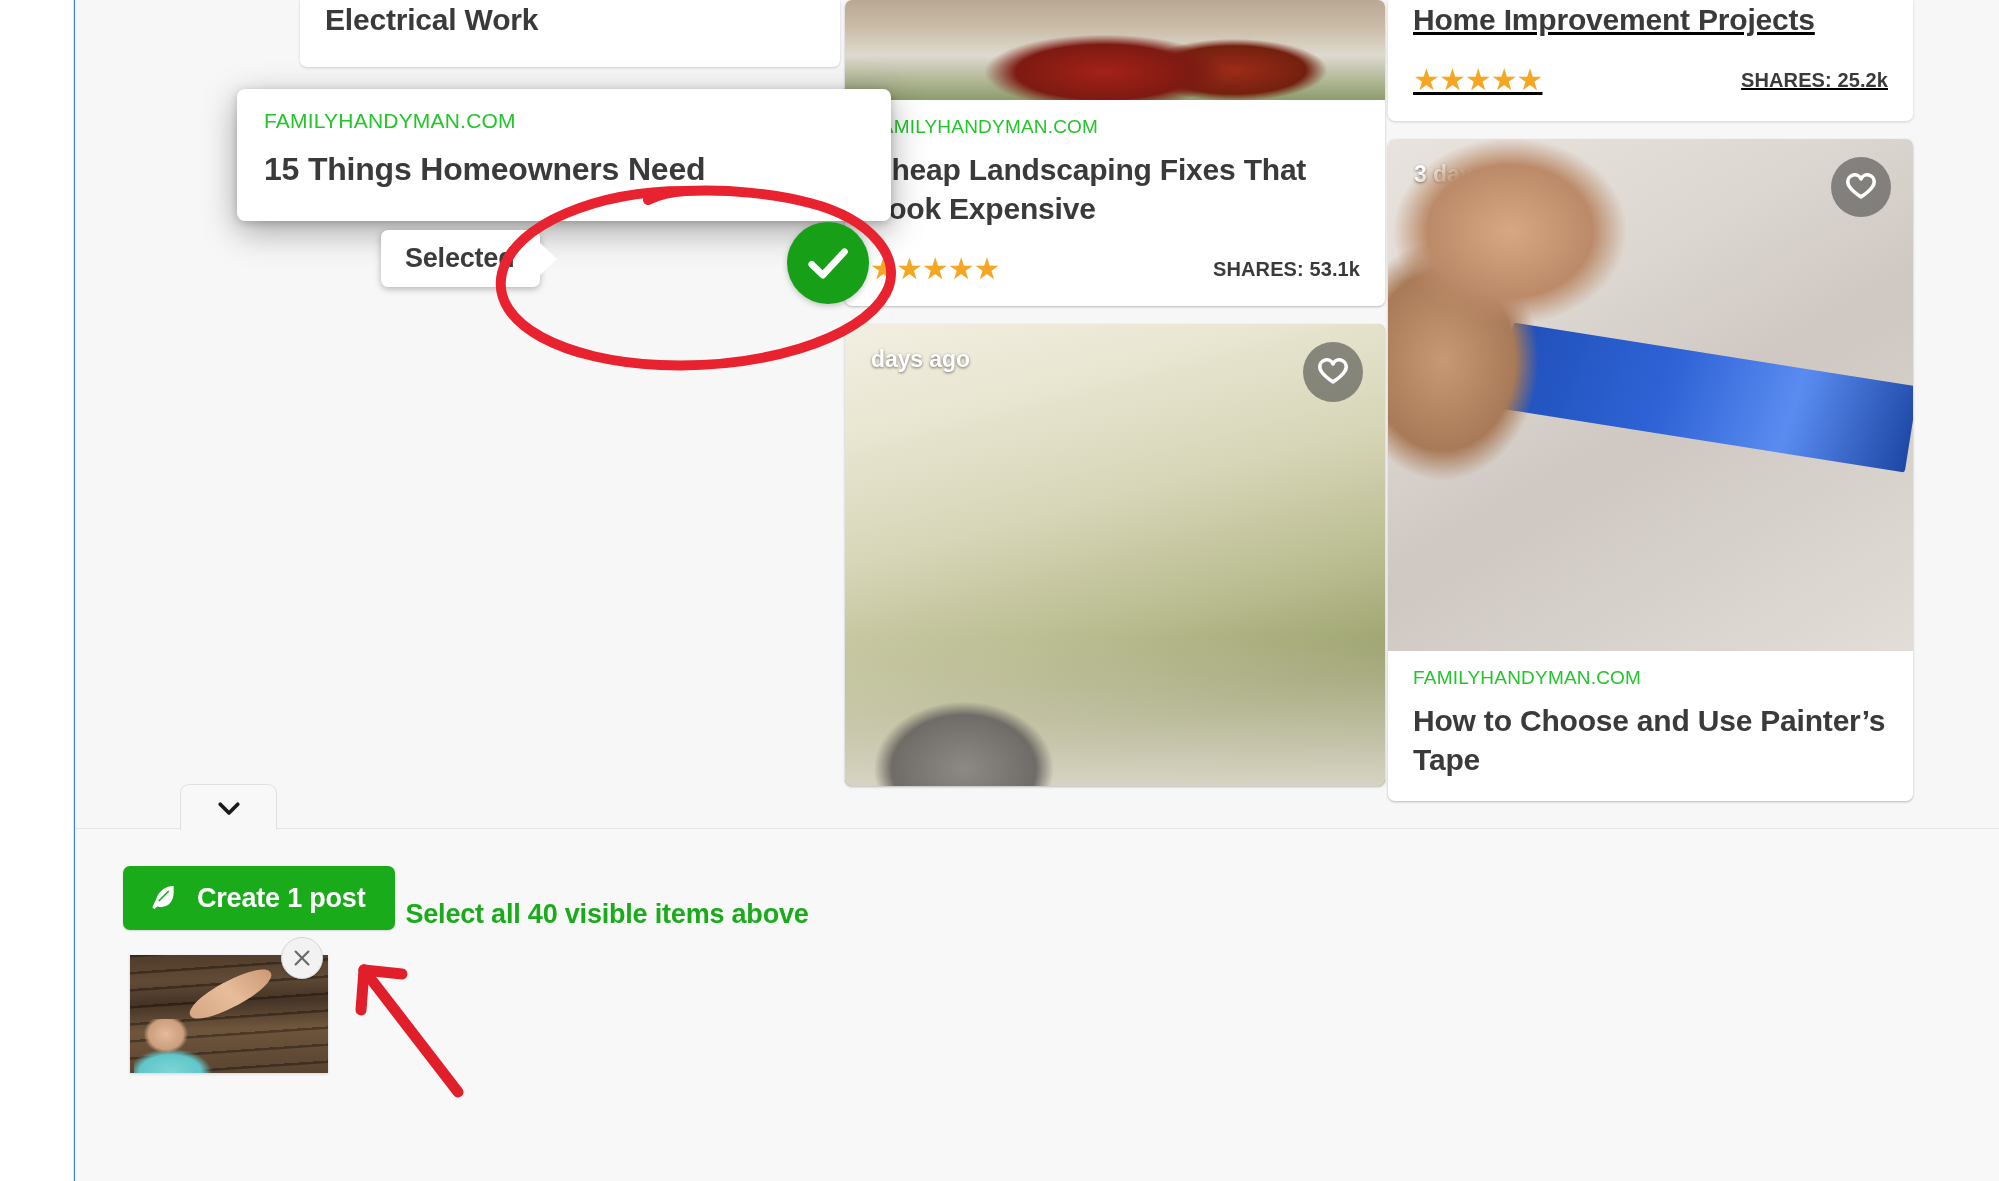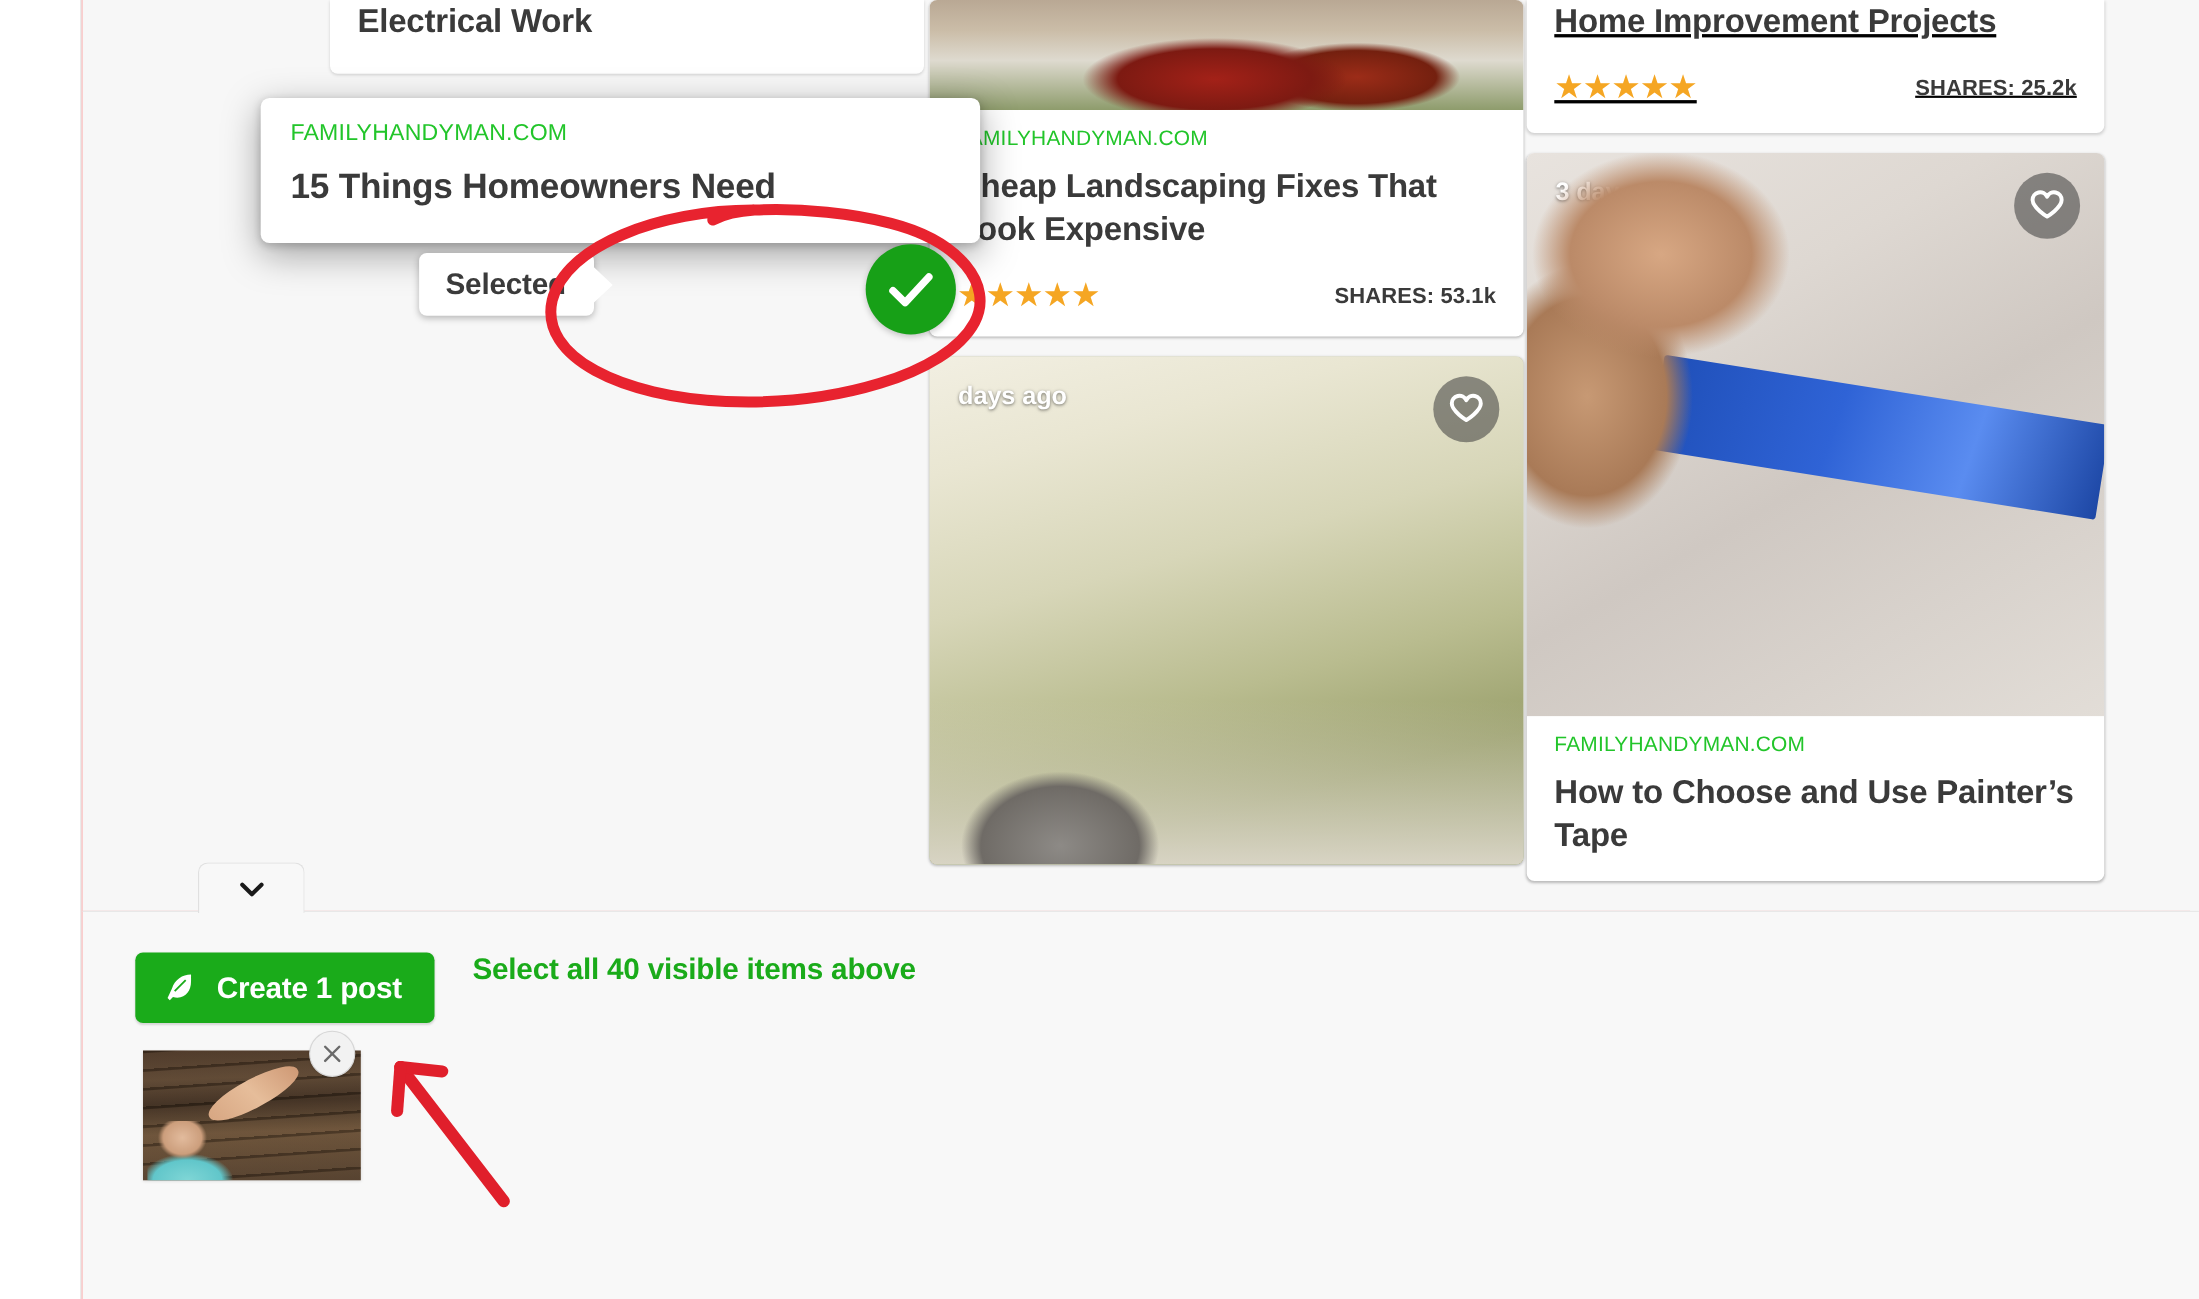--- a/index.html
+++ b/index.html
@@ -11,21 +11,21 @@
     overflow: hidden;
     background: #ffffff;
     font-family: "Liberation Sans", sans-serif;
     -webkit-font-smoothing: antialiased;
   }
 
   .screen {
     position: relative;
     width: 1999px;
     height: 1181px;
-    background: #fca5a5;
+    background: #3b82f6;
     overflow: hidden;
   }
 
   
   .page-gutter-left {
     position: absolute;
     left: 0; top: 0;
     width: 74px; height: 1181px;
     background: #ffffff;
     border-right: 1px solid #e3e3e3;
@@ -346,22 +346,22 @@
     display: flex; align-items: center; justify-content: center;
     cursor: pointer;
     z-index: 31;
   }
   .chevron-tab svg { width: 32px; height: 20px; }
 
   .toolbar-row {
     position: absolute;
     left: 48px; top: 37px;
     display: flex;
-    align-items: flex-start;
-    gap: 34px;
+    align-items: flex-end;
+    gap: 10px;
   }
 
   .create-post-btn {
     display: flex;
     align-items: center;
     gap: 18px;
     background: #1aab1a;
     color: #ffffff;
     border: none;
     border-radius: 7px;

